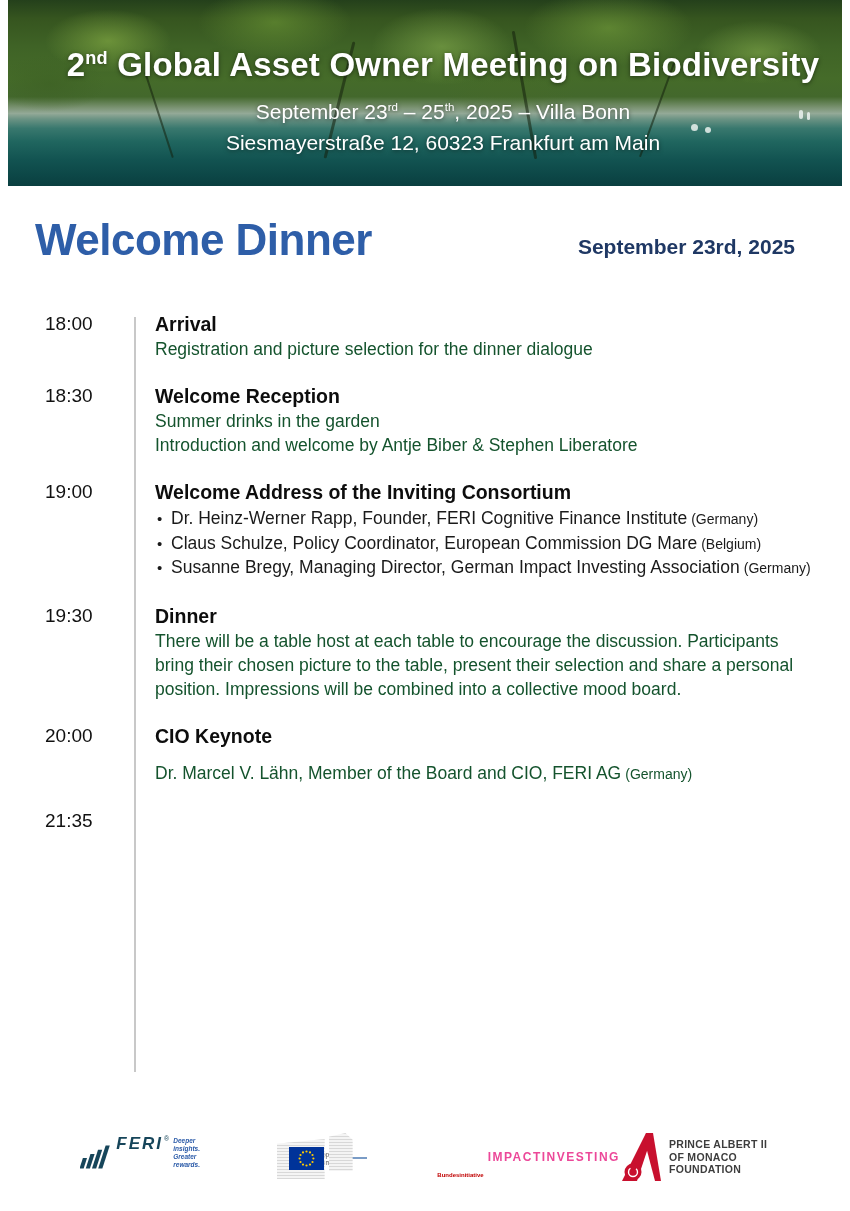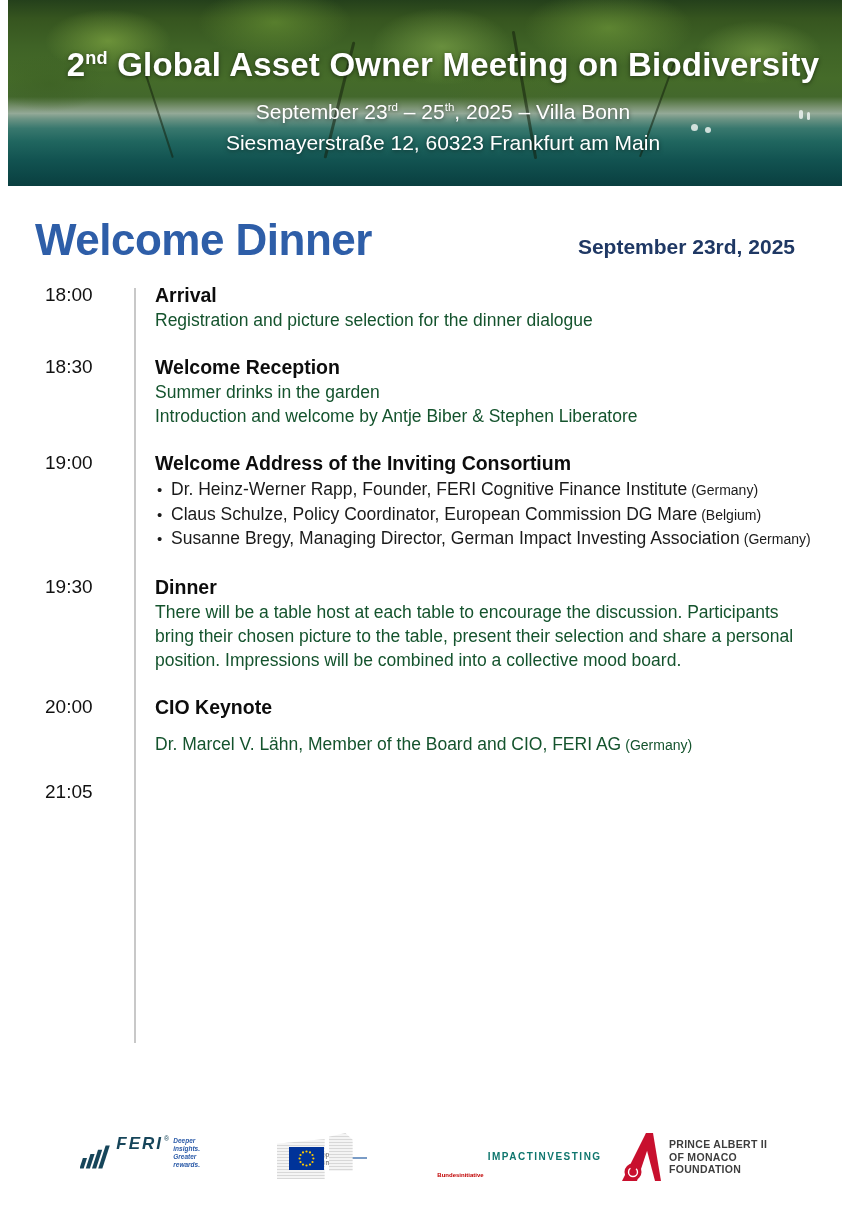--- a/index.html
+++ b/index.html
@@ -35,21 +35,21 @@
   .hero-title sup, .hero-sub sup { font-size:.55em; vertical-align:super; line-height:0; }
   .hero-sub { font-size:21px; margin-top:16px; }
   .hero-sub2 { font-size:21px; margin-top:7px; }
 
   
   .doc-header { display:flex; align-items:flex-end; margin-top:28px; padding:0 55px 0 35px; }
   .doc-title { font-size:44px; font-weight:bold; color:#2E5EA8; letter-spacing:-.5px; line-height:52px; }
   .doc-date { margin-left:auto; font-size:21px; font-weight:bold; color:#1F3864; padding-bottom:7px; }
 
   
-  .agenda { position:relative; margin-top:16px; min-height:768px; }
+  .agenda { position:relative; margin-top:45px; min-height:768px; }
   .agenda-line { position:absolute; left:134px; top:6px; height:755px; width:1.5px; background:#C8C8C8; }
   .row { display:flex; margin-bottom:22px; }
   .time { width:134px; padding-left:45px; font-size:19px; line-height:26px; color:#111; flex:none; }
   .content { flex:1; padding-left:21px; padding-right:35px; }
   .etitle { font-size:19.5px; font-weight:bold; line-height:26px; color:#0d0d0d; }
   .ebody { margin-top:0; }
   .ebody.gapped { margin-top:12px; }
   .eline { font-size:17.5px; line-height:24px; color:#14532d; }
   .eline.italic { font-style:italic; }
   .suffix { font-size:14px; margin-left:4px; }
@@ -71,21 +71,21 @@
   .ec-building { position:relative; width:86px; height:48px; }
   .ec-slab { position:absolute; background:repeating-linear-gradient(180deg,#d8d8d8 0 1px,#f4f4f4 1px 3px); }
   .ec-slab.left { left:6px; top:6px; width:48px; height:40px; clip-path:polygon(0 12%,100% 0,100% 100%,0 100%); }
   .ec-slab.right { left:58px; top:0; width:24px; height:38px; clip-path:polygon(0 10%,70% 0,100% 18%,100% 100%,0 100%); }
   .ec-flag { position:absolute; left:18px; top:14px; width:35px; height:23px; background:#003399; }
   .ec-text { font-size:6.5px; color:#555; line-height:8px; text-align:left; width:40px; margin:3px 0 0 0; }
   .ec-bar { width:40px; height:2.5px; background:#7a9cc6; margin-top:2px; }
 
   .bii { width:112px; }
   .bii-small { font-size:6px; color:#C00000; font-weight:bold; align-self:flex-end; margin:-2px 4px 0 0; }
-  .bii-line { font-size:10px; font-weight:bold; letter-spacing:1.5px; color:#0f766e; line-height:16px; }
+  .bii-line { font-size:12px; font-weight:bold; letter-spacing:1.5px; color:#ec4899; line-height:16px; }
 
   .pa { width:150px; align-items:center; }
   .pa-text { margin-left:7px; font-size:10.5px; font-weight:bold; color:#3d3d3d; line-height:12.5px; letter-spacing:.3px; }
 </style>
 </head>
 <body>
 
 <div class="page">
 
   <div class="hero">
@@ -156,21 +156,21 @@
         <div class="row">
           <div class="time">20:00</div>
           <div class="content">
             <div class="etitle">CIO Keynote</div>
             <div class="ebody gapped">
               <div class="eline"><span>Dr. Marcel V. Lähn, Member of the Board and CIO, FERI AG</span><span class="suffix">(Germany)</span></div>
             </div>
           </div>
         </div>
         <div class="row">
-          <div class="time">21:05</div>
+          <div class="time">21:35</div>
         </div>
       </div>
   </div>
 
   <div class="footer">
 
     <div class="logo feri">
       <svg width="70" height="48" viewBox="0 0 70 48">
         <g transform="translate(14,0) skewX(-18)" fill="#16455A">
           <rect x="0" y="26" width="8" height="20"></rect>

